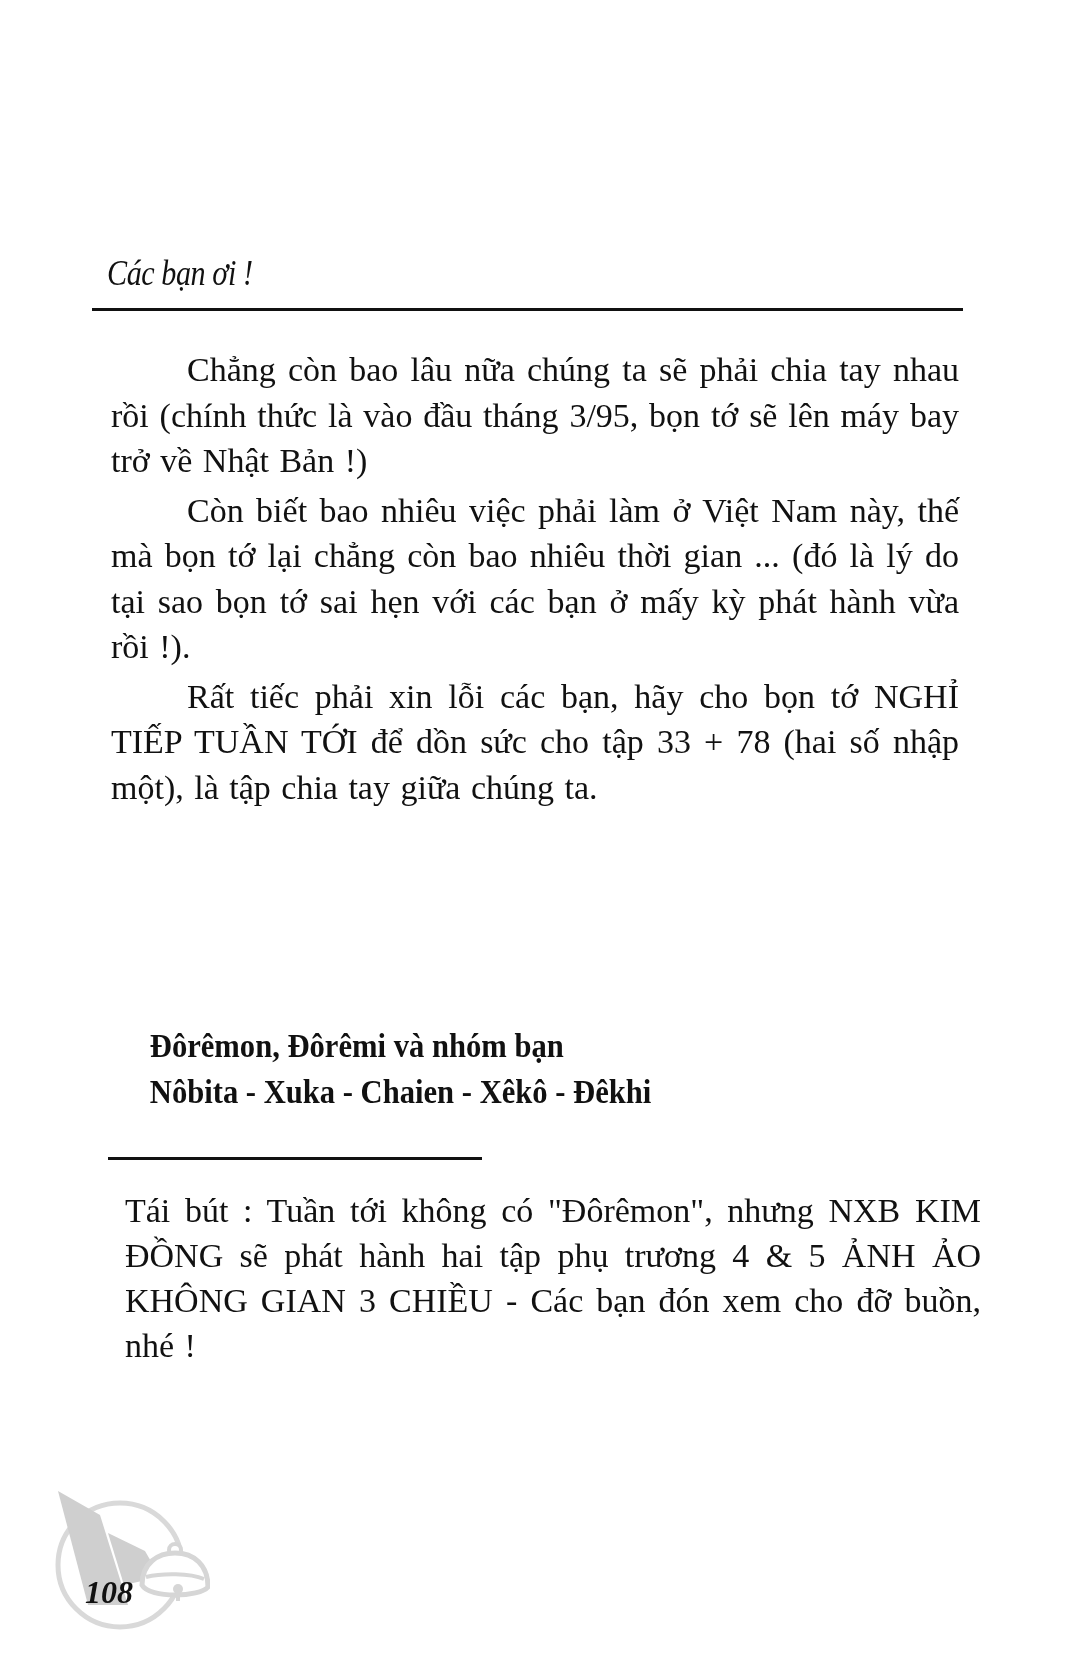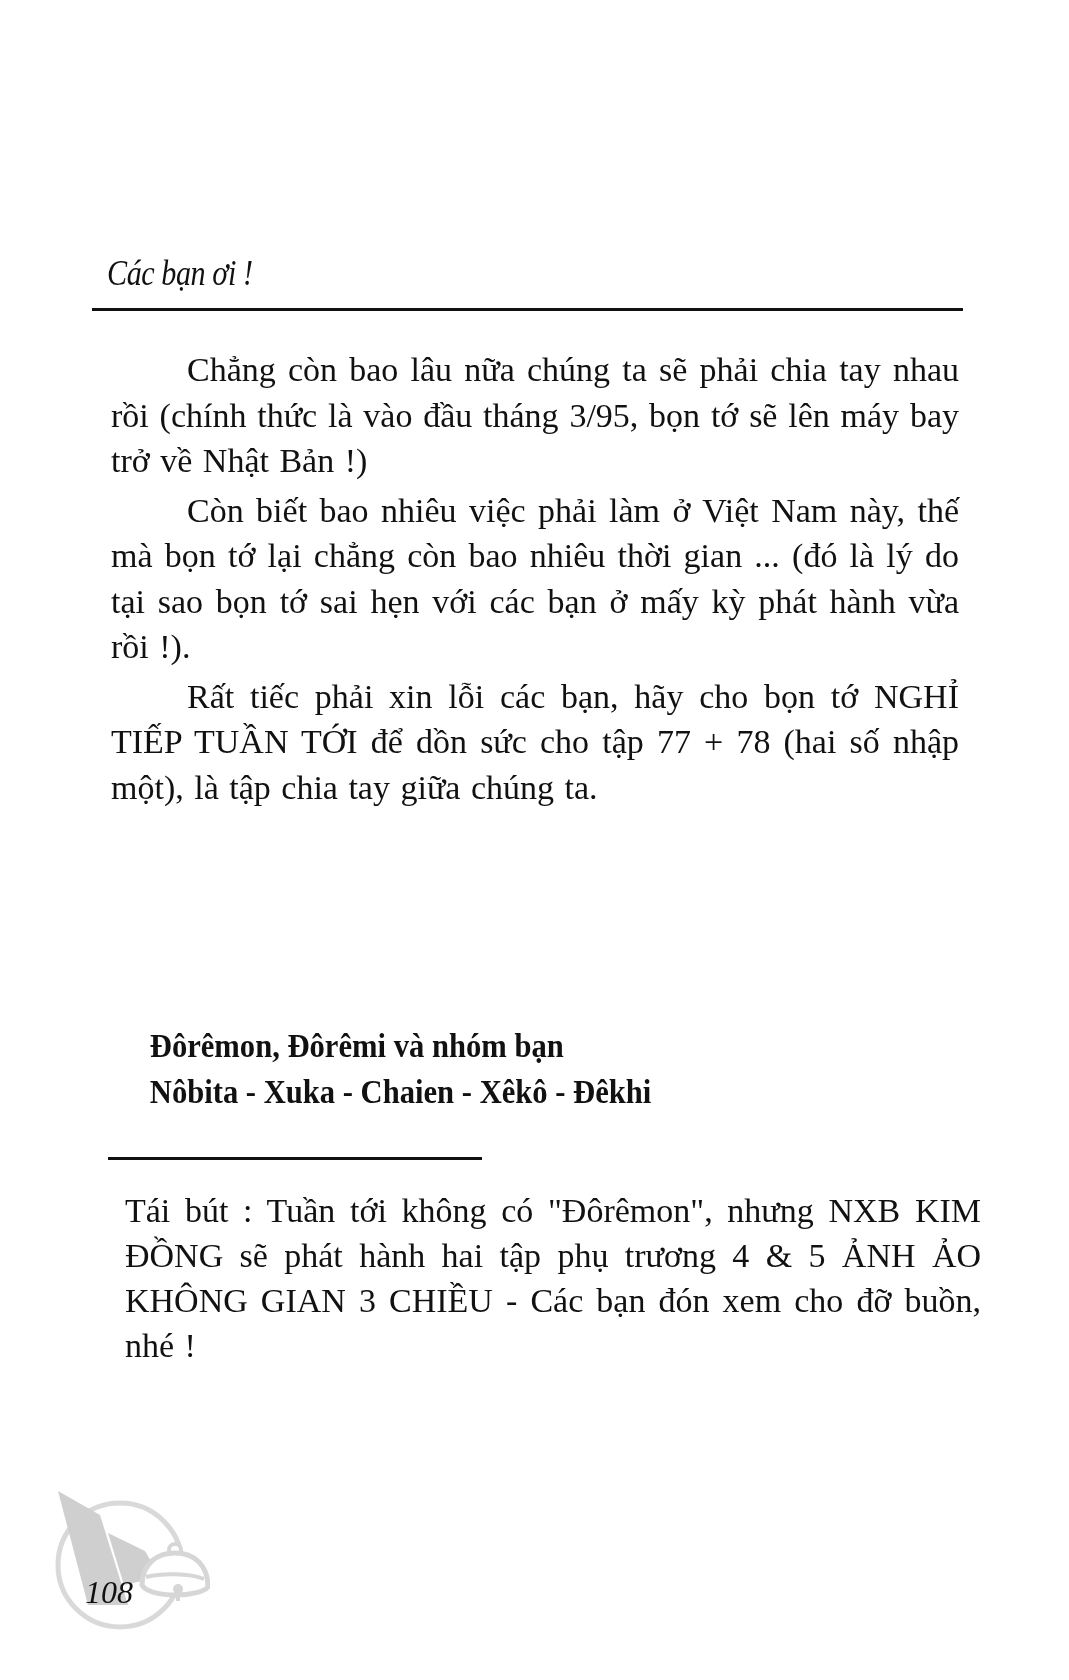--- a/index.html
+++ b/index.html
@@ -91,38 +91,38 @@
     left: 50px;
     top: 1455px;
     width: 160px;
     height: 180px;
   }
   .page-number {
     position: absolute;
     left: 85px;
     top: 1572px;
     font-family: "Liberation Serif", serif;
-    font-weight: normal;
+    font-weight: bold;
     font-style: italic;
     font-size: 32px;
     line-height: 40px;
     color: #111111;
   }
 </style>
 </head>
 <body>
 
 <div class="page-title">Các bạn ơi !</div>
 
 <div class="rule-top"></div>
 
 <div class="body-text">
   <p class="para">Chẳng còn bao lâu nữa chúng ta sẽ phải chia tay nhau rồi (chính thức là vào đầu tháng 3/95, bọn tớ sẽ lên máy bay trở về Nhật Bản !)</p>
   <p class="para">Còn biết bao nhiêu việc phải làm ở Việt Nam này, thế mà bọn tớ lại chẳng còn bao nhiêu thời gian ... (đó là lý do tại sao bọn tớ sai hẹn với các bạn ở mấy kỳ phát hành vừa rồi !).</p>
-  <p class="para">Rất tiếc phải xin lỗi các bạn, hãy cho bọn tớ NGHỈ TIẾP TUẦN TỚI để dồn sức cho tập 77 + 78 (hai số nhập một), là tập chia tay giữa chúng ta.</p>
+  <p class="para">Rất tiếc phải xin lỗi các bạn, hãy cho bọn tớ NGHỈ TIẾP TUẦN TỚI để dồn sức cho tập 33 + 78 (hai số nhập một), là tập chia tay giữa chúng ta.</p>
 </div>
 
 <div class="signature">
   <div>Đôrêmon, Đôrêmi và nhóm bạn</div>
   <div>Nôbita - Xuka - Chaien - Xêkô - Đêkhi</div>
 </div>
 
 <div class="rule-foot"></div>
 
 <p class="footnote">Tái bút : Tuần tới không có "Đôrêmon", nhưng NXB KIM ĐỒNG sẽ phát hành hai tập phụ trương 4 &amp; 5 ẢNH ẢO KHÔNG GIAN 3 CHIỀU - Các bạn đón xem cho đỡ buồn, nhé !</p>

